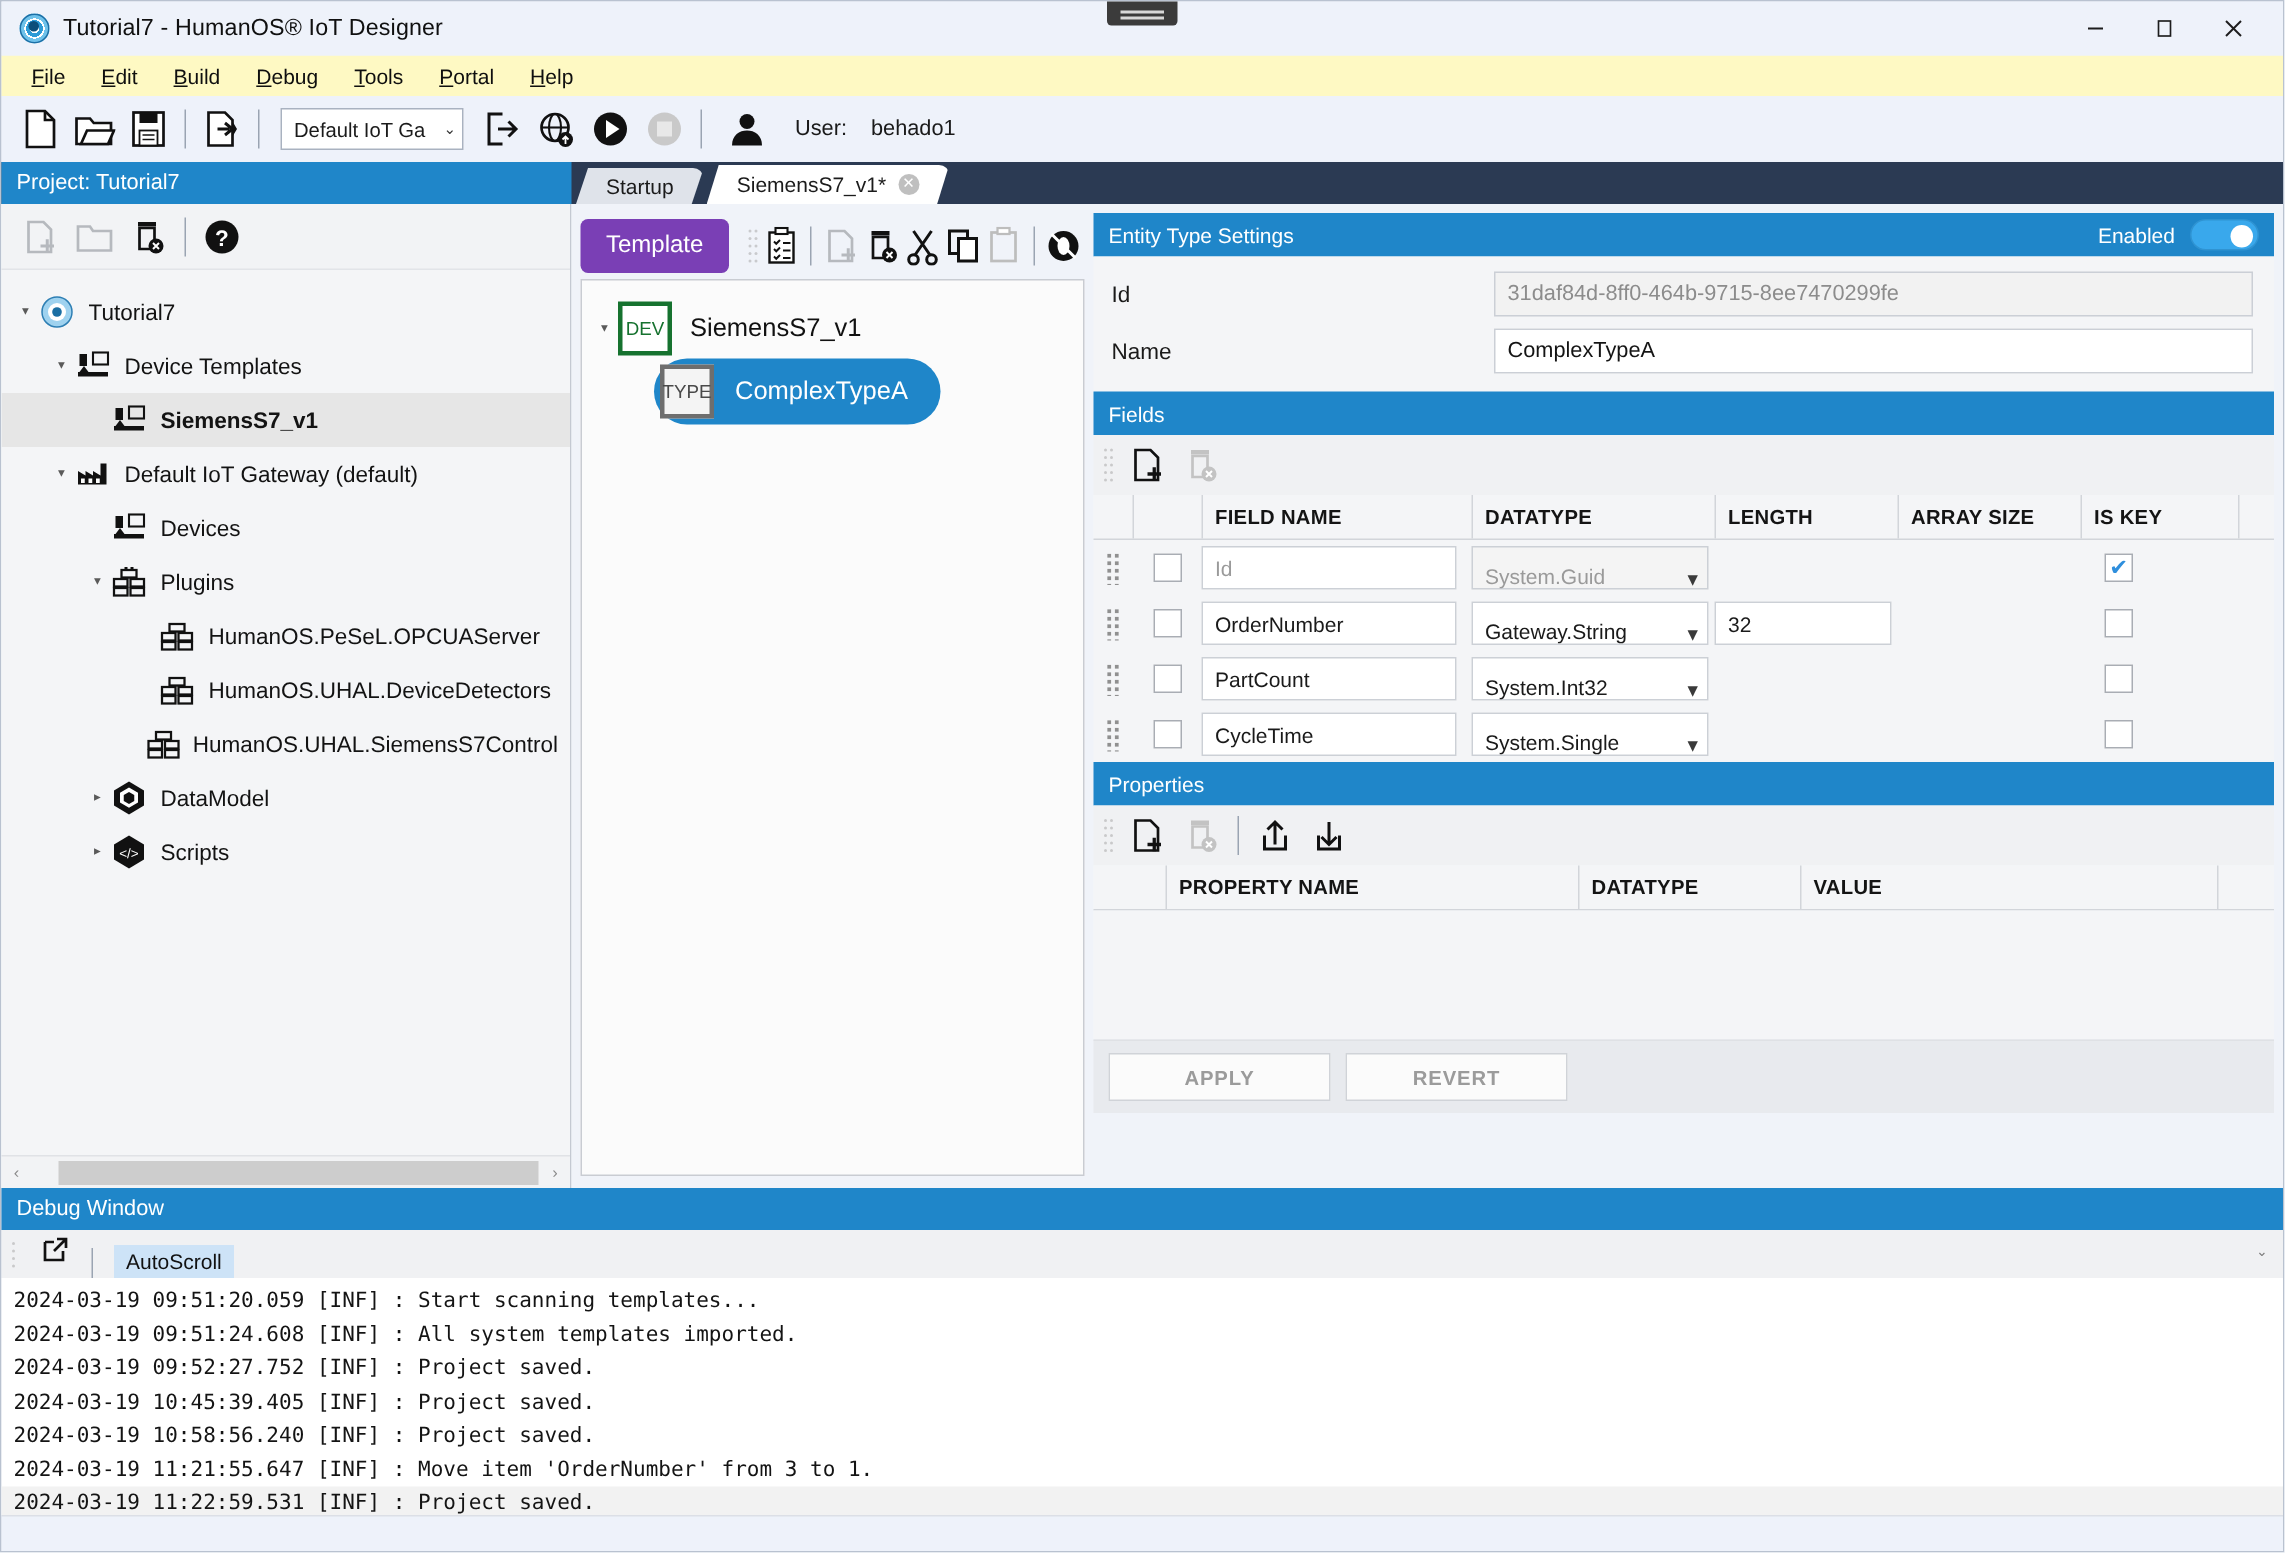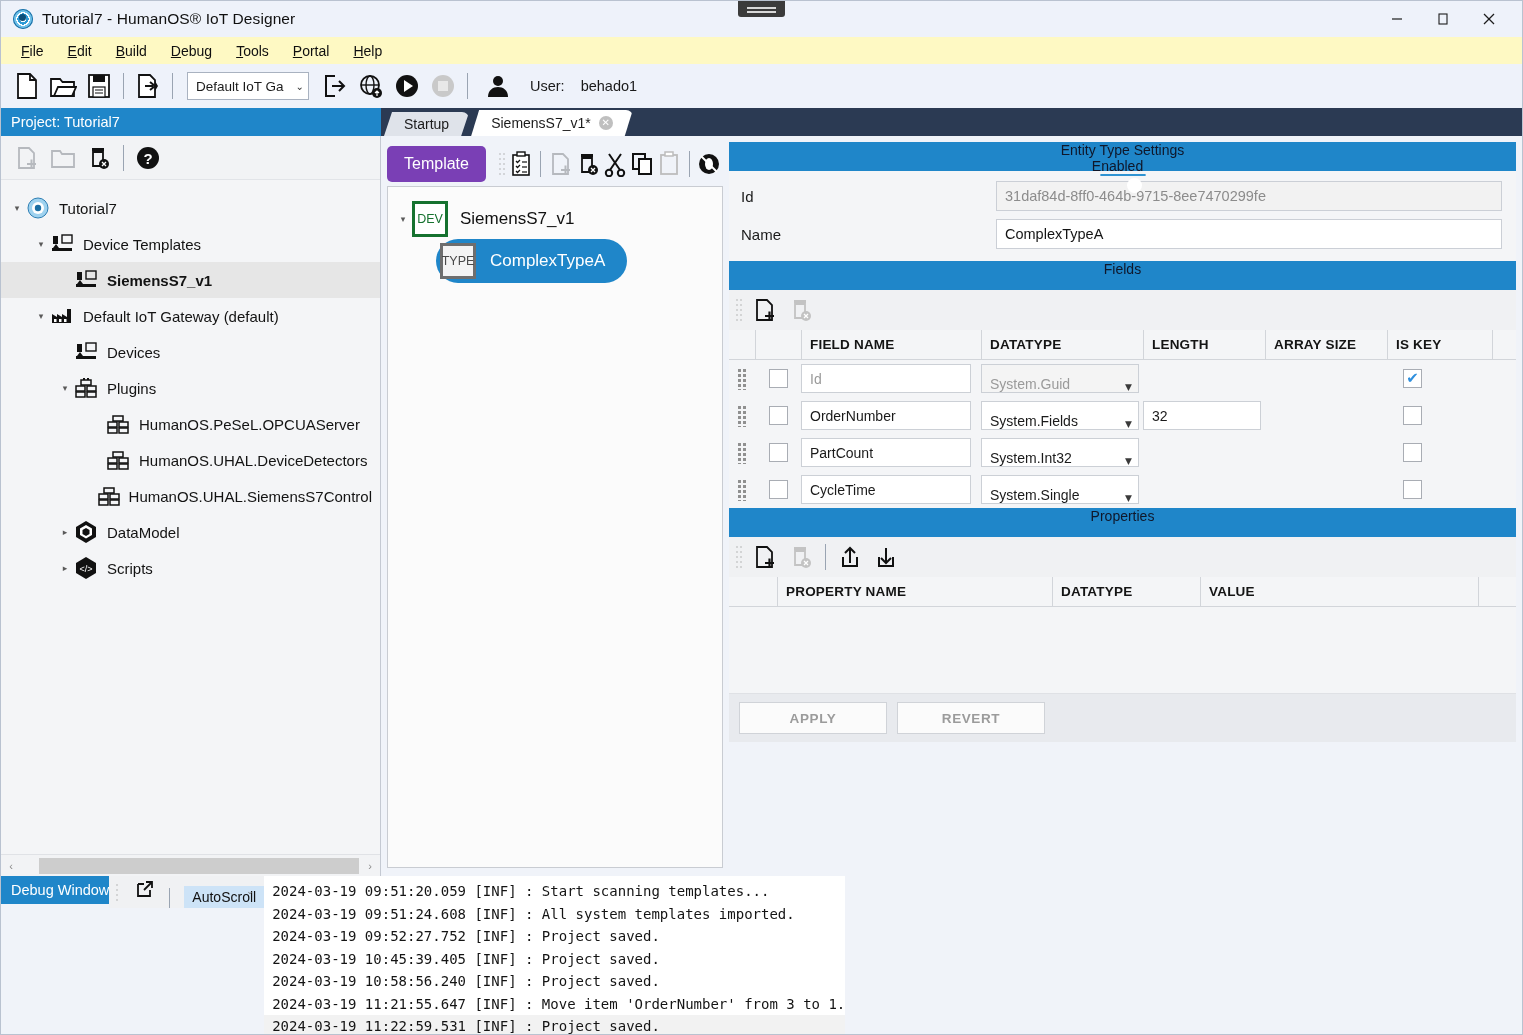--- a/index.html
+++ b/index.html
@@ -177,22 +177,22 @@
   .badge-type {
     width: 36px; height: 36px; border: 3px solid #6e6e6e; background: #f4f4f4;
     color: #4a4a4a; font-size: 12.5px; display:flex; align-items:center; justify-content:center;
     margin-left: 4px;
   }
   .typerow .tlabel2 { color: #ffffff; font-size: 17px; margin-left: 14px; }
 
   
   .settings { flex: 1 1 auto; display: flex; flex-direction: column; min-width: 0; padding: 6px 6px 8px 0; }
   .sect-head {
-    background: #1f86c9; color: #0f172a; height: 29px;
-    display: flex; align-items: center; padding: 0 10px; font-size: 14px; flex-direction: column;
+    background: #1f86c9; color: #ffffff; height: 29px;
+    display: flex; align-items: center; padding: 0 10px; font-size: 14px;
   }
   .sect-head .spacer { flex: 1; }
   .toggle-label { font-size: 14px; margin-right: 10px; }
   .toggle {
     width: 46px; height: 21px; border-radius: 11px; background: #39a8ec; position: relative;
     border: 1px solid #2f93d2;
   }
   .toggle::after {
     content: ""; position: absolute; right: 3px; top: 3px; width: 15px; height: 15px;
     border-radius: 50%; background: #ffffff;
@@ -264,21 +264,21 @@
   .actions {
     background: #e8eaee; padding: 8px 10px; display: flex; gap: 10px; border-top: 1px solid #dfe1e5;
   }
   .abtn {
     width: 148px; height: 32px; background: #fbfbfb; border: 1px solid #d0d3d8;
     display: flex; align-items: center; justify-content: center;
     font-size: 13.5px; color: #9b9b9b; font-weight: 700; letter-spacing: .6px;
   }
 
   
-  .debug { flex: 0 0 auto; display: flex; flex-direction: row; }
+  .debug { flex: 0 0 auto; display: flex; flex-direction: column; }
   .debug-head {
     height: 28px; background: #1f86c9; color: #fff; display: flex; align-items: center;
     padding-left: 10px; font-size: 14.5px;
   }
   .debug-toolbar {
     height: 32px; background: #f0f1f3; display: flex; align-items: flex-end; padding-left: 6px;
     position: relative;
   }
   .autoscroll {
     background: #cde3f7; padding: 3px 8px; font-size: 14px; color: #111; margin-left: 8px;
@@ -802,21 +802,21 @@
                 <div class="grip-dots"></div>
               </div>
             <div class="c-chk">
                 <div class="cbox"></div>
               </div>
             <div class="c-name">
                 <div class="cell-input">OrderNumber</div>
               </div>
             <div class="c-type">
                 <div class="cell-select">
-                  <span>System.Fields</span>
+                  <span>Gateway.String</span>
                   <span class="arrow">▼</span>
                 </div>
               </div>
             <div class="c-len">
                 <div class="cell-len">32</div>
               </div>
             <div class="c-arr"></div>
             <div class="c-key" style="justify-content:flex-start;padding-left:16px">
                 <div class="cbox"></div>
               </div>

